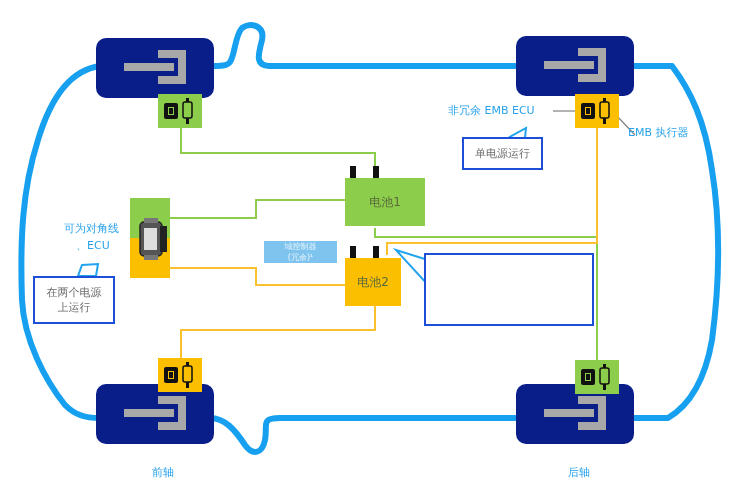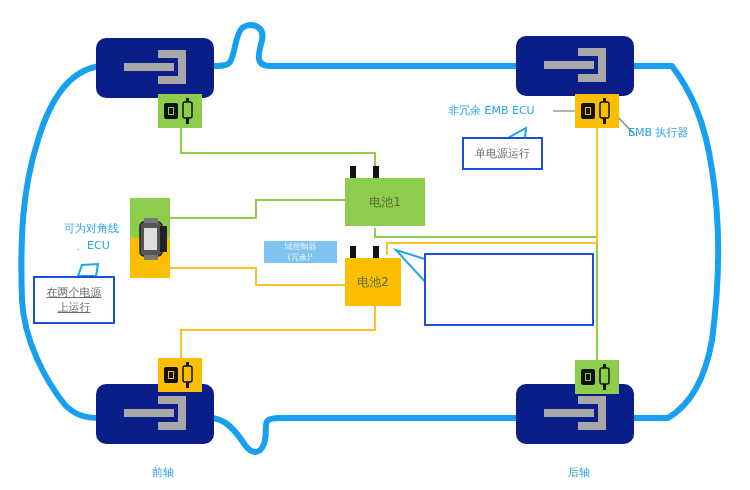--- a/index.html
+++ b/index.html
@@ -165,21 +165,21 @@
   <span>(冗余)¹</span>
 </div>
 
 <div class="lbl blue-txt" style="left:64px;top:221px;">可为对角线</div>
 <div class="lbl blue-txt" style="left:76px;top:238px;">、ECU</div>
 <div class="lbl blue-txt" style="left:448px;top:103px;">非冗余 EMB ECU</div>
 <div class="lbl blue-txt" style="left:628px;top:125px;">EMB 执行器</div>
 <div class="lbl blue-txt" style="left:152px;top:465px;">前轴</div>
 <div class="lbl blue-txt" style="left:568px;top:465px;text-align:right;">后轴</div>
 
-<div class="callout" style="left:33px;top:276px;width:82px;height:48px;flex-direction:column;text-decoration:underline;">
+<div class="callout" style="left:33px;top:276px;width:82px;height:48px;flex-direction:column;">
   <span>在两个电源</span>
   <span>上运行</span>
 </div>
 <div class="callout" style="left:462px;top:137px;width:81px;height:33px;">
   <span>单电源运行</span>
 </div>
 <div class="callout" style="left:424px;top:253px;width:170px;height:73px;flex-direction:column;">
 </div>
 
 </body></html>

